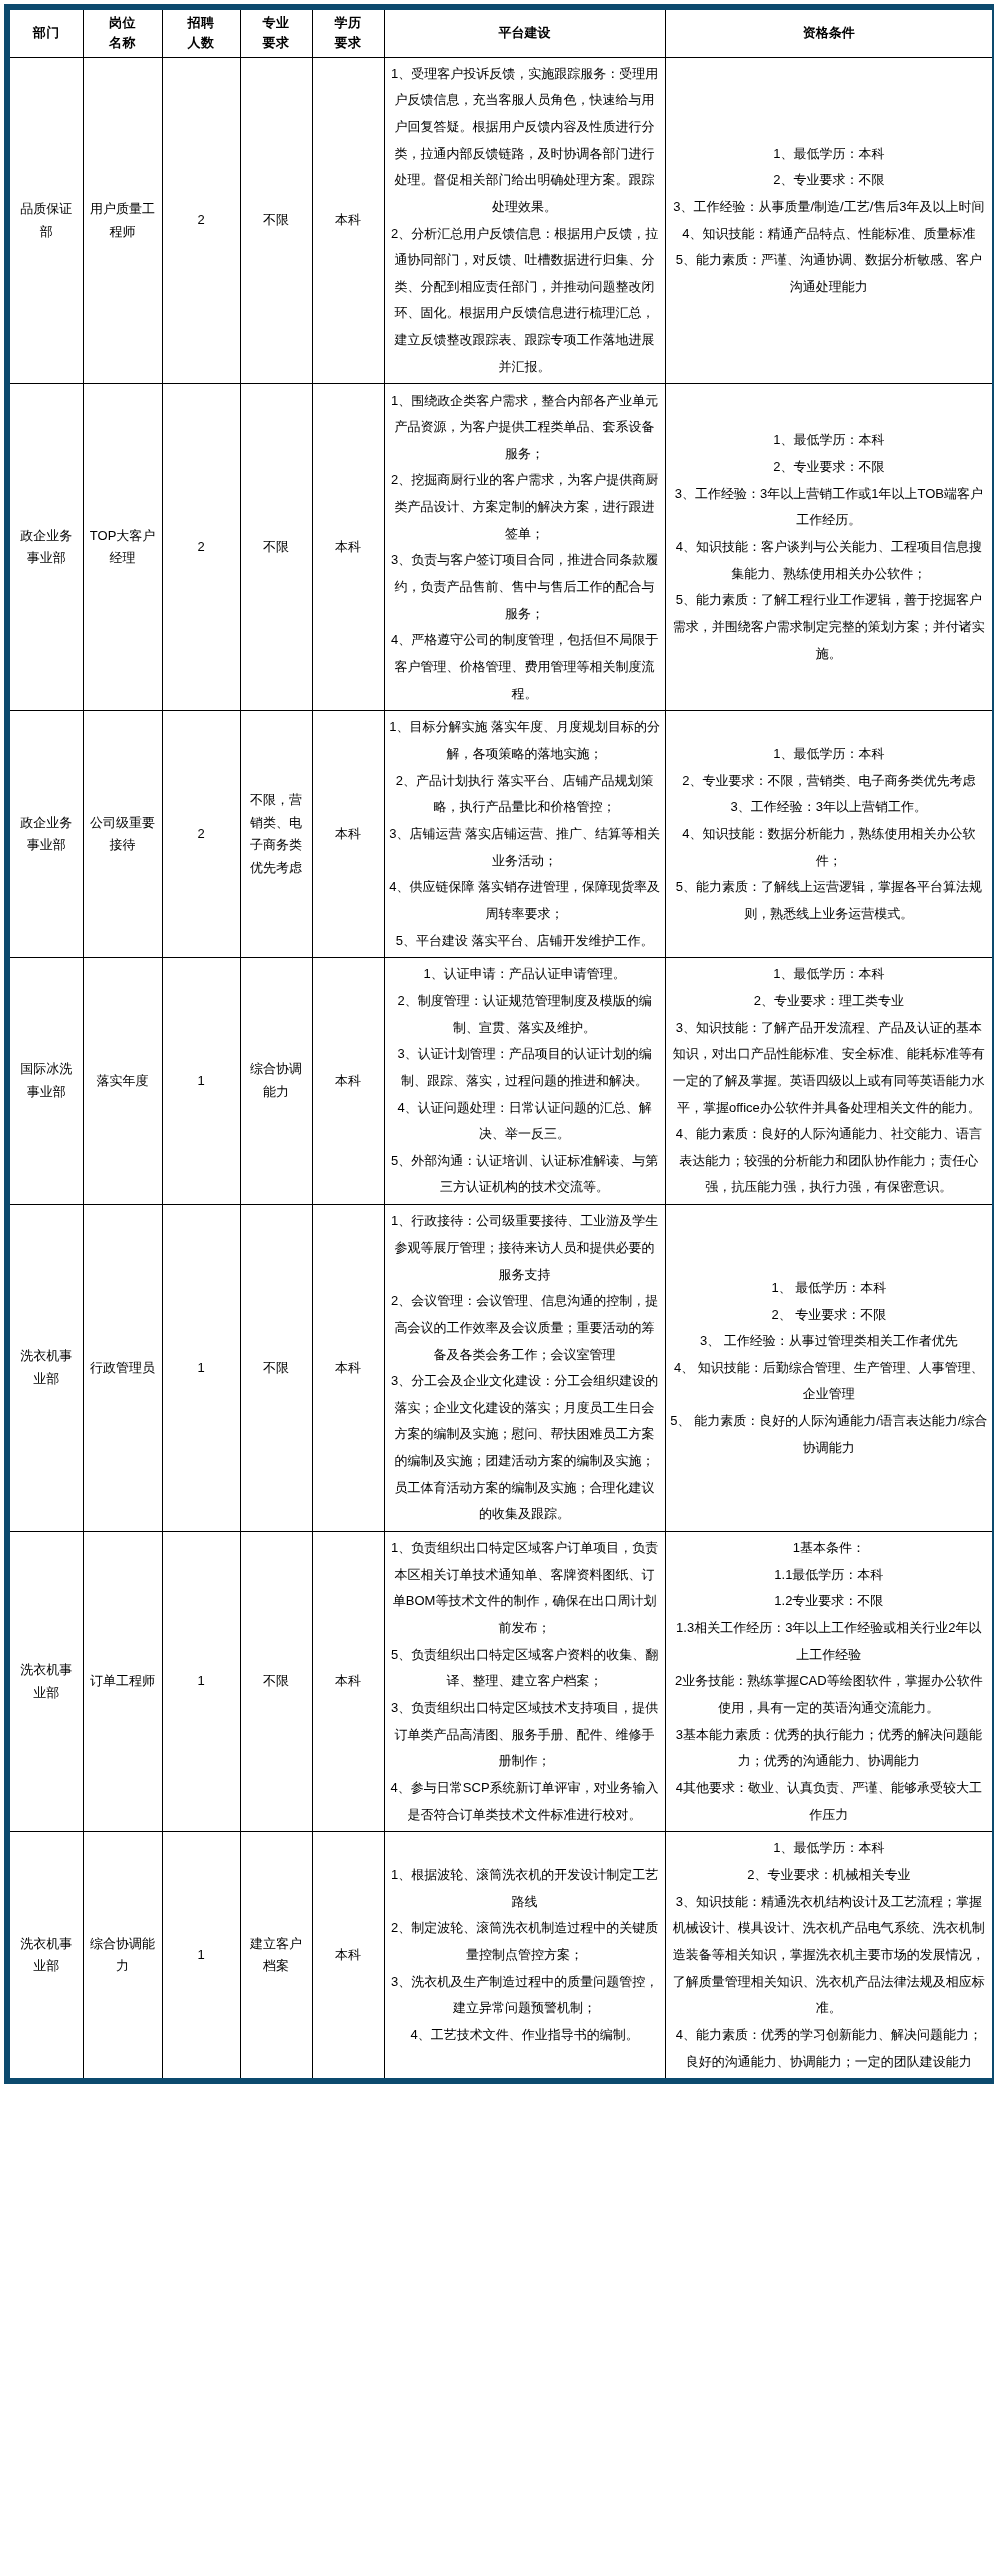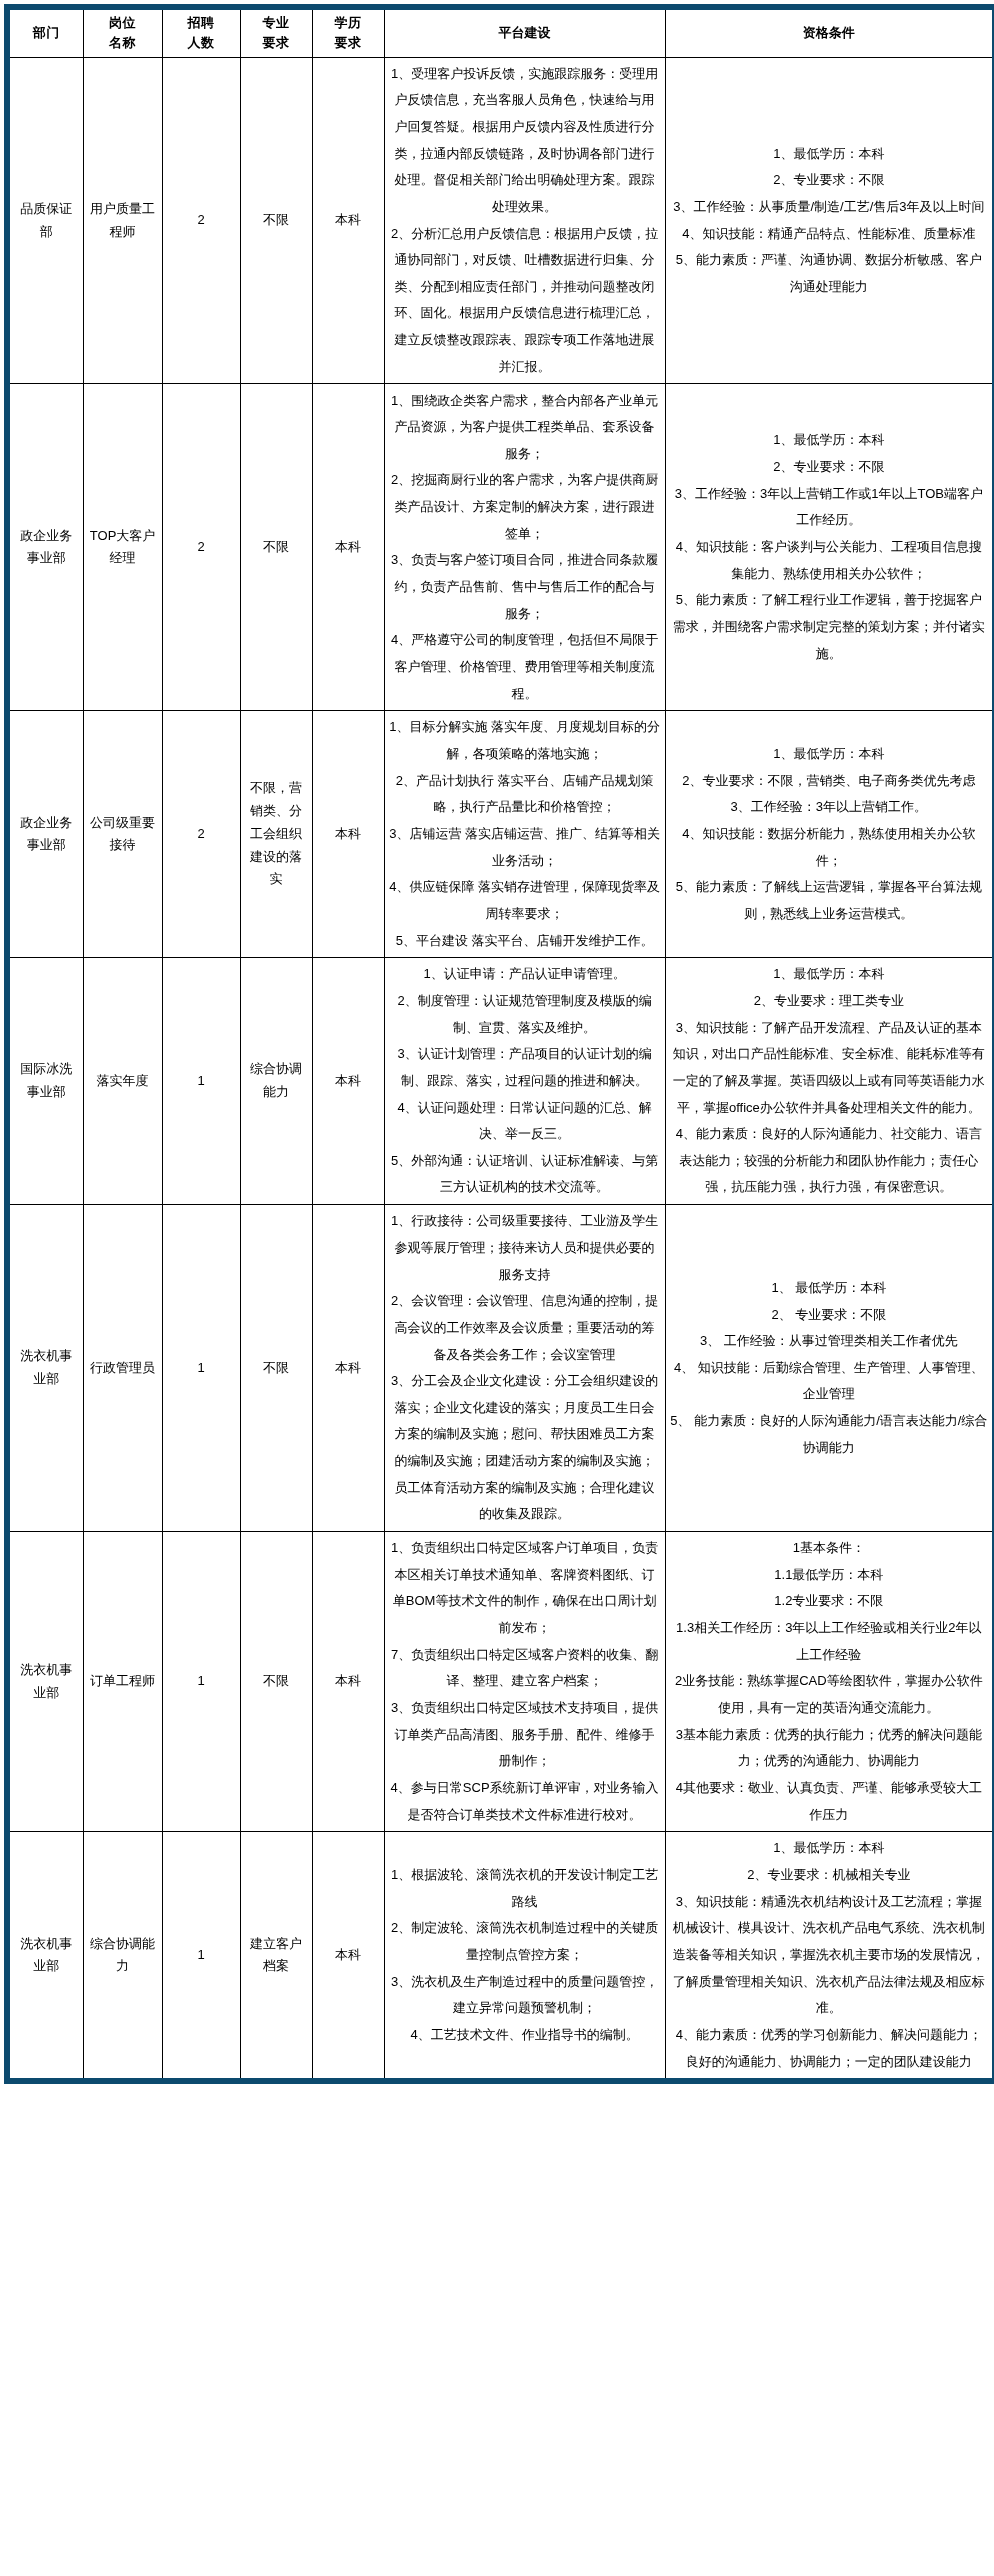--- a/index.html
+++ b/index.html
@@ -149,21 +149,21 @@
           <td class="cell-body">1、最低学历：本科
 2、专业要求：不限
 3、工作经验：3年以上营销工作或1年以上TOB端客户工作经历。
 4、知识技能：客户谈判与公关能力、工程项目信息搜集能力、熟练使用相关办公软件；
 5、能力素质：了解工程行业工作逻辑，善于挖掘客户需求，并围绕客户需求制定完整的策划方案；并付诸实施。</td>
         </tr>
         <tr>
           <td class="cell-center vmid">政企业务事业部</td>
           <td class="cell-center vmid">公司级重要接待</td>
           <td class="cell-center vmid">2</td>
-          <td class="cell-center vmid">不限，营销类、分工会组织建设的落实</td>
+          <td class="cell-center vmid">不限，营销类、电子商务类优先考虑</td>
           <td class="cell-center vmid">本科</td>
           <td class="cell-body">1、目标分解实施 落实年度、月度规划目标的分解，各项策略的落地实施；
 2、产品计划执行 落实平台、店铺产品规划策略，执行产品量比和价格管控；
 3、店铺运营 落实店铺运营、推广、结算等相关业务活动；
 4、供应链保障 落实销存进管理，保障现货率及周转率要求；
 5、平台建设 落实平台、店铺开发维护工作。</td>
           <td class="cell-body">1、最低学历：本科
 2、专业要求：不限，营销类、电子商务类优先考虑
 3、工作经验：3年以上营销工作。
 4、知识技能：数据分析能力，熟练使用相关办公软件；
@@ -200,21 +200,21 @@
 4、 知识技能：后勤综合管理、生产管理、人事管理、 企业管理
 5、 能力素质：良好的人际沟通能力/语言表达能力/综合协调能力</td>
         </tr>
         <tr>
           <td class="cell-center vmid">洗衣机事业部</td>
           <td class="cell-center vmid">订单工程师</td>
           <td class="cell-center vmid">1</td>
           <td class="cell-center vmid">不限</td>
           <td class="cell-center vmid">本科</td>
           <td class="cell-body">1、负责组织出口特定区域客户订单项目，负责本区相关订单技术通知单、客牌资料图纸、订单BOM等技术文件的制作，确保在出口周计划前发布；
-7、负责组织出口特定区域客户资料的收集、翻译、整理、建立客户档案；
+5、负责组织出口特定区域客户资料的收集、翻译、整理、建立客户档案；
 3、负责组织出口特定区域技术支持项目，提供订单类产品高清图、服务手册、配件、维修手册制作；
 4、参与日常SCP系统新订单评审，对业务输入是否符合订单类技术文件标准进行校对。</td>
           <td class="cell-body">1基本条件：
 1.1最低学历：本科
 1.2专业要求：不限
 1.3相关工作经历：3年以上工作经验或相关行业2年以上工作经验
 2业务技能：熟练掌握CAD等绘图软件，掌握办公软件使用，具有一定的英语沟通交流能力。
 3基本能力素质：优秀的执行能力；优秀的解决问题能力；优秀的沟通能力、协调能力
 4其他要求：敬业、认真负责、严谨、能够承受较大工作压力</td>
         </tr>

